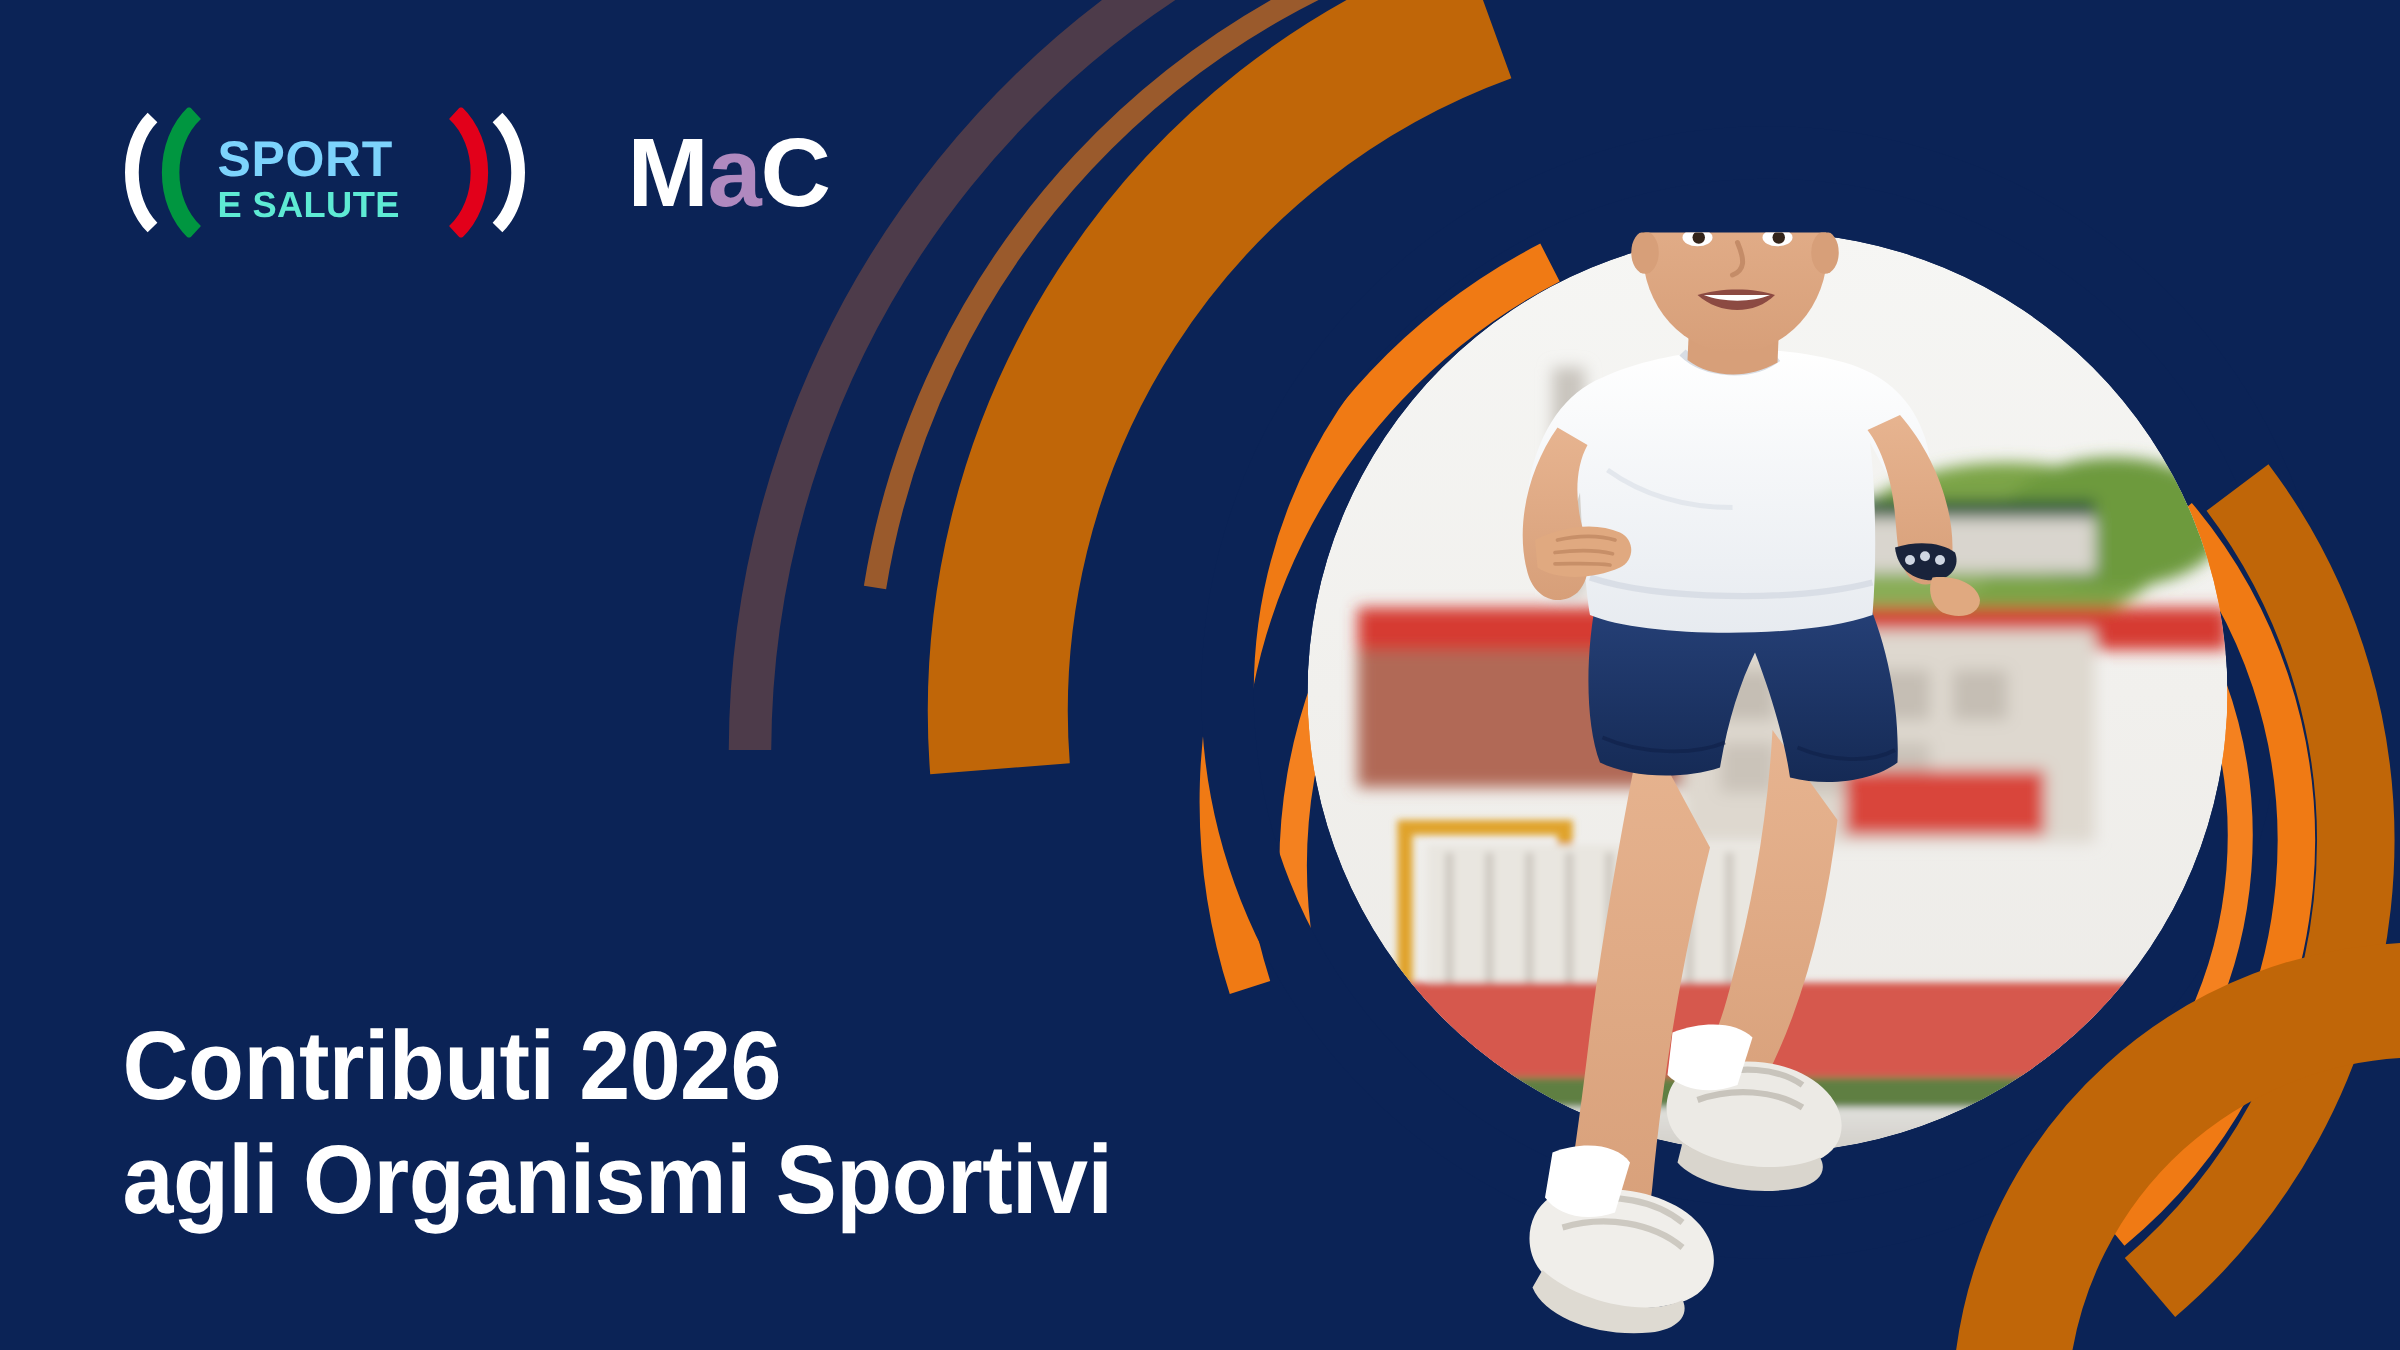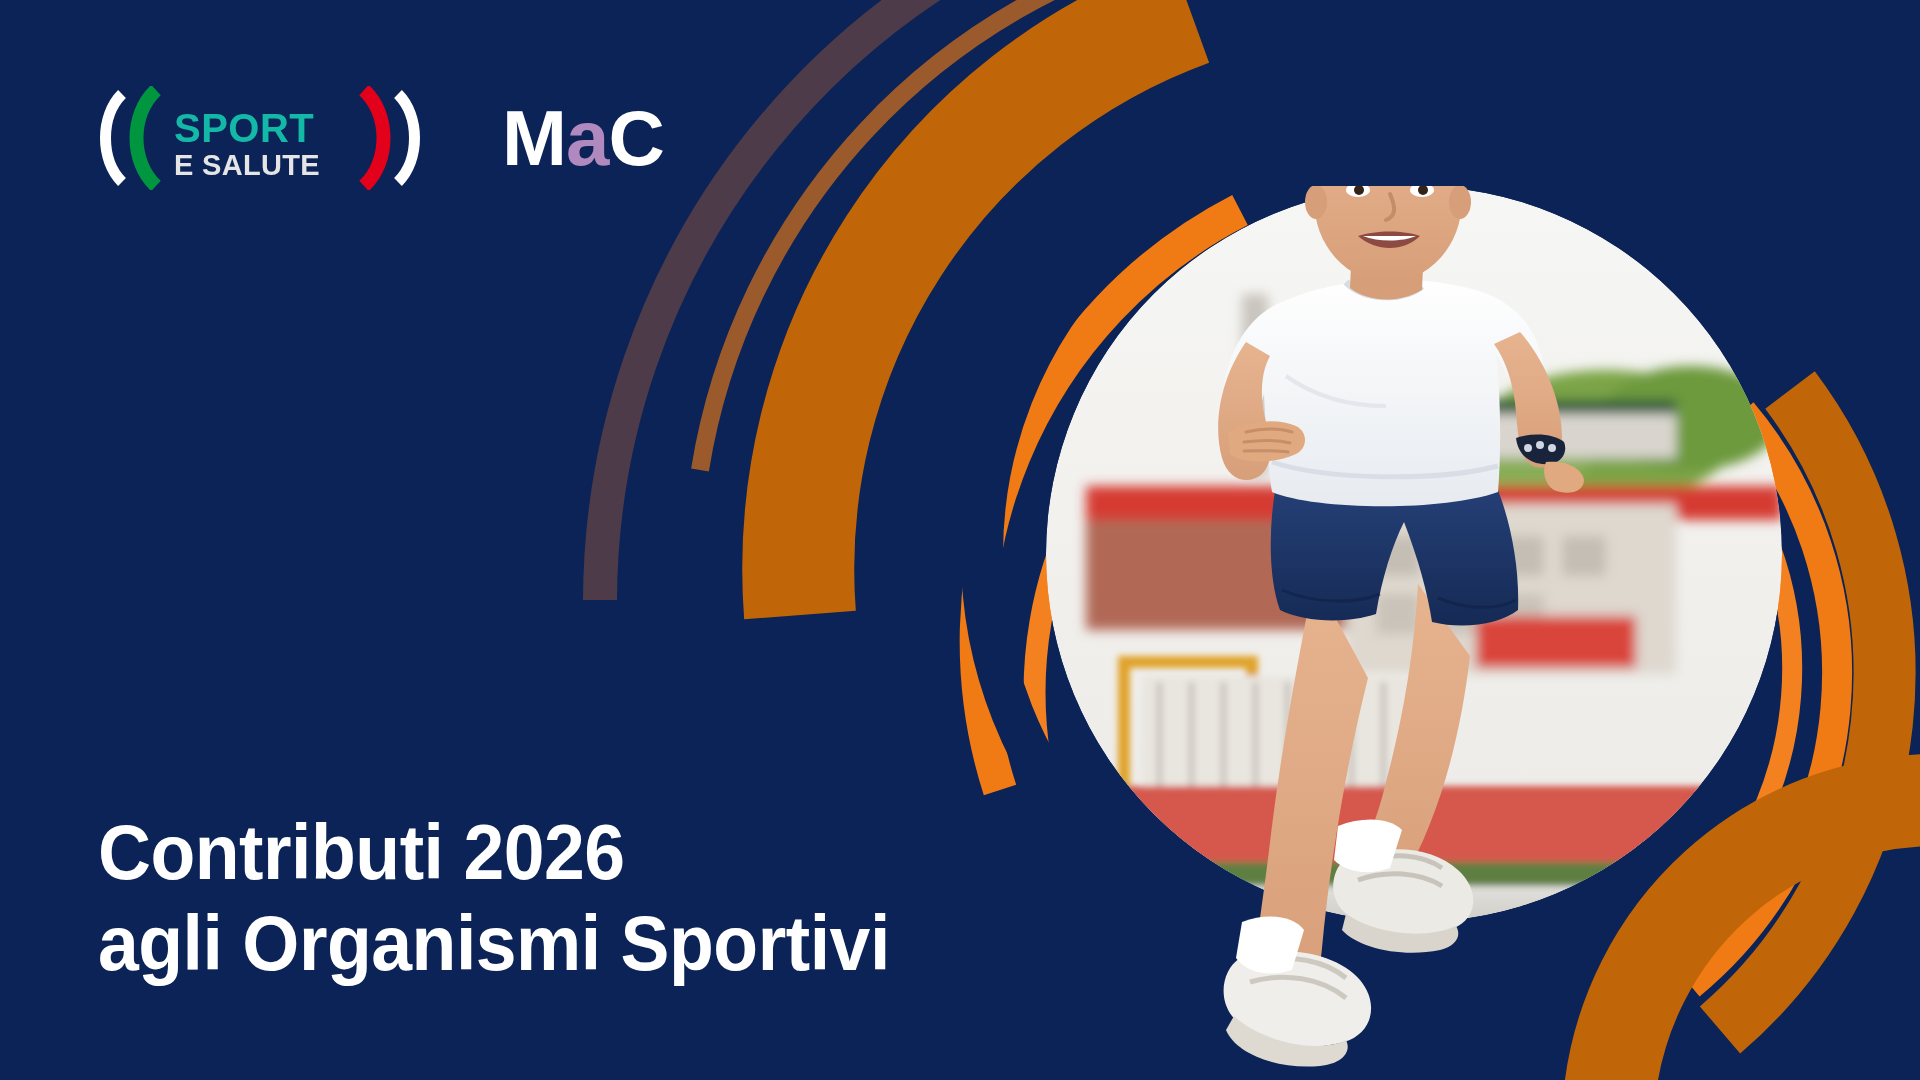--- a/index.html
+++ b/index.html
@@ -20,26 +20,26 @@
     display:flex;align-items:center;gap:76px;
   }
   #sport-logo{position:relative;display:flex;align-items:center;height:104px;}
   #sport-logo svg{display:block;}
   #sport-wordmark{
     position:absolute;left:78px;top:50%;transform:translateY(-50%);
     display:flex;flex-direction:column;align-items:flex-start;
     line-height:0.98;
   }
   #sport-wordmark .l1{
-    color:#14b8a6;font-weight:bold;font-size:40px;letter-spacing:0.5px;
+    color:#7dd3fc;font-weight:bold;font-size:40px;letter-spacing:0.5px;
     font-family:"Liberation Sans", sans-serif;
     margin-top:12px;
   }
   #sport-wordmark .l2{
-    color:#e5e5e5;font-weight:bold;font-size:29px;letter-spacing:0.3px;
+    color:#5eead4;font-weight:bold;font-size:29px;letter-spacing:0.3px;
     margin-top:3px;
     font-family:"Liberation Sans", sans-serif;
   }
   #mac-logo{
     font-size:78px;font-weight:bold;letter-spacing:-1px;
     font-family:"Liberation Sans", sans-serif;line-height:1;
     display:flex;align-items:baseline;
   }
   #mac-logo .ch-m{color:#ffffff;}
   #mac-logo .ch-a{color:#b089bf;}

